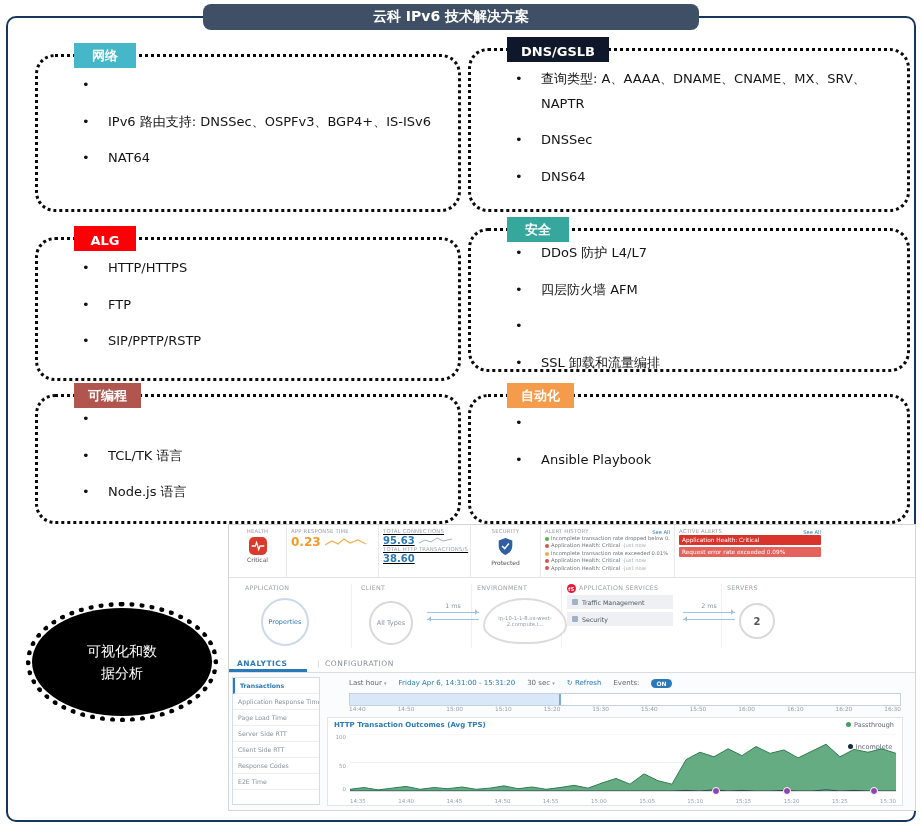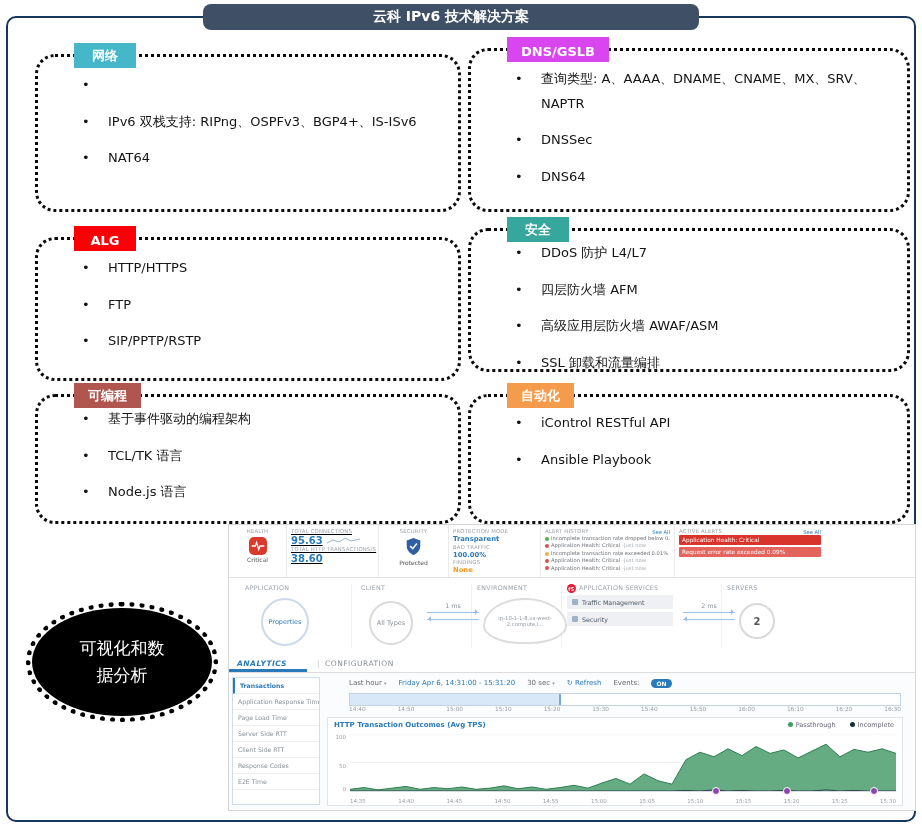--- a/index.html
+++ b/index.html
@@ -9,21 +9,21 @@
   .title-banner{position:absolute;left:203px;top:4px;width:496px;height:26px;background:#3e4f66;border-radius:8px;display:flex;align-items:center;justify-content:center;color:#fff;font-weight:bold;font-size:14px;z-index:5;}
   
   .dbox{position:absolute;border:3px dotted #0a0a0a;border-radius:20px;background:#fff;}
   .tab{position:absolute;top:-14px;left:36px;height:25px;min-width:62px;color:#fff;font-weight:bold;font-size:13px;display:flex;align-items:flex-end;justify-content:center;padding:0 14px 3px;box-sizing:border-box;}
   .bullets{list-style:none;margin:0;padding:16px 18px 0 44px;}
   .bullets li{font-size:13px;color:#141414;line-height:1.9;margin-bottom:12px;display:flex;}
   .bullets .blt{width:26px;flex:none;}
   
   .ellipse-wrap{position:absolute;left:26px;top:602px;width:192px;height:120px;border:5px dotted #000;border-radius:50%;box-sizing:border-box;}
   .ellipse-inner{position:absolute;inset:1px;background:#000;border-radius:50%;display:flex;align-items:center;justify-content:center;}
-  .ellipse-text{color:#fff;font-size:17px;text-align:center;line-height:1.6;}
+  .ellipse-text{color:#fff;font-size:14px;text-align:center;line-height:1.6;}
   
   .dash{position:absolute;left:228px;top:524px;width:688px;height:287px;background:#fff;border:1px solid #d5d5d5;box-sizing:border-box;font-size:7px;}
   .kpi{display:flex;height:52px;border-bottom:1px solid #e3e3e3;}
   .kcol{border-right:1px solid #ebebeb;padding:3px 4px;box-sizing:border-box;overflow:hidden;}
   .k1{width:58px;text-align:center;}.k2{width:92px;}.k3{width:92px;text-decoration:underline;}.k4{width:70px;text-align:center;}.k5{width:92px;}.k6{width:134px;}.k7{width:150px;border-right:none;}
   .lbl{font-size:5.3px;color:#9aa1a8;letter-spacing:.2px;line-height:7px;white-space:nowrap;}
   .kv{font-size:12px;font-weight:bold;}
   .kv2{font-size:10px;font-weight:bold;}
   .kv7{font-size:6.8px;font-weight:bold;line-height:8.5px;}
   .kv-small{font-size:6px;color:#555;margin-top:1px;}
@@ -50,38 +50,38 @@
   .arrow-r,.arrow-l{position:relative;width:52px;margin:0 auto 6px;border-top:1.4px solid #9fc1e4;}
   .arrow-r::after{content:"";position:absolute;right:-2px;top:-4px;border:3.5px solid transparent;border-left-color:#9fc1e4;}
   .arrow-l::before{content:"";position:absolute;left:-2px;top:-4px;border:3.5px solid transparent;border-right-color:#9fc1e4;}
   .svc-list{position:absolute;left:338px;top:17px;width:106px;}
   .svcrow{height:14px;background:#eef0f3;margin-bottom:3px;font-size:6.3px;color:#4b5560;display:flex;align-items:center;padding-left:5px;gap:4px;}
   .svcico{width:6px;height:6px;background:#9fb3c8;border-radius:1px;flex:none;}
   .vsep{position:absolute;top:6px;bottom:8px;border-left:1px solid #f0f0f0;}
   
   .ana{position:absolute;left:0;top:130px;width:686px;height:155px;background:#fbfcfd;}
   .tabs{position:relative;height:17px;border-bottom:1px solid #ddd;background:#fff;}
-  .tab-analytics{position:absolute;left:8px;top:4px;font-size:7.5px;font-weight:bold;color:#2a7ab9;letter-spacing:.5px;font-style:italic;}
+  .tab-analytics{position:absolute;left:8px;top:4px;font-size:7.5px;font-weight:bold;color:#2a7ab9;letter-spacing:.5px;}
   .tab-underline{position:absolute;left:0;top:14px;width:78px;height:3px;background:#2a7ab9;}
   .tabsep{position:absolute;left:88px;top:4px;color:#ccc;font-size:7.5px;}
   .tab-config{position:absolute;left:96px;top:4px;font-size:7.5px;color:#8a9199;letter-spacing:.5px;}
   .side{position:absolute;left:3px;top:22px;width:88px;bottom:5px;background:#fff;border:1px solid #cfdded;box-sizing:border-box;overflow:hidden;}
   .sitem{font-size:6.2px;color:#8a9199;padding:4px 5px;border-bottom:1px solid #eceff2;white-space:nowrap;overflow:hidden;}
   .sitem.active{color:#2a7ab9;border-left:2px solid #2a7ab9;background:#fff;font-weight:bold;}
   .main{position:absolute;left:96px;top:20px;right:4px;bottom:2px;}
   .controls{position:absolute;left:24px;top:2px;right:0;height:12px;display:flex;gap:12px;align-items:center;font-size:7px;color:#666;white-space:nowrap;}
   .caret{font-size:5px;color:#999;}
   .pill{background:#2a7ab9;color:#fff;border-radius:6px;padding:1px 5px;font-size:6px;font-weight:bold;}
   .timeline{position:absolute;left:24px;top:18px;right:10px;height:11px;border:1px solid #c5d2df;background:#fff;}
   .tl-sel{position:absolute;left:0;top:0;bottom:0;width:38%;background:#d8e8f8;border-right:2px solid #7aa9d8;}
   .tl-ticks{position:absolute;left:24px;right:10px;top:31px;display:flex;justify-content:space-between;font-size:5.8px;color:#98a0a8;}
   .chartpanel{position:absolute;left:2px;top:42px;right:8px;bottom:2px;border:1px solid #e2e5e8;background:#fff;}
   .chead{position:relative;height:14px;padding:3px 6px 0;}
   .ctitle{font-size:7px;font-weight:bold;color:#2a7ab9;text-align:right;}
-  .legend{position:absolute;right:8px;top:3px;font-size:6.5px;color:#667;display:flex;gap:14px;align-items:center;}
+  .legend{position:absolute;right:8px;top:3px;font-size:6.5px;color:#667;display:flex;gap:14px;align-items:center;flex-direction:column;}
   .ldot{width:5px;height:5px;border-radius:50%;display:inline-block;margin-right:3px;}
   .plotwrap{position:absolute;left:4px;right:6px;top:16px;bottom:13px;}
   .ylabels{position:absolute;left:0;top:0;bottom:0;width:16px;font-size:5.5px;color:#98a0a8;}
   .ylab{position:absolute;right:2px;transform:translateY(-50%);}
   .plot{position:absolute;left:18px;right:0;top:0;bottom:0;border-bottom:1px solid #d9dde1;}
   .plot svg{position:absolute;inset:0;width:100%;height:100%;}
   .evm{position:absolute;bottom:-4px;width:6px;height:6px;border-radius:50%;background:#8e44ad;border:1px solid #fff;transform:translateX(-50%);}
   .xlabels{position:absolute;left:22px;right:6px;bottom:1px;display:flex;justify-content:space-between;font-size:5.5px;color:#98a0a8;}
 </style>
 </head>
@@ -94,31 +94,31 @@
   </div>
 
   <section class="dbox" style="left:35px;top:54px;width:420px;height:152px">
     <div class="tab" style="background: rgb(69, 183, 201);">网络</div>
     <ul class="bullets">
         <li>
           <span class="blt">•</span>
         </li>
         <li>
           <span class="blt">•</span>
-          <span>IPv6 双栈支持: RIPng、OSPFv3、BGP4+、IS-ISv6</span>
+          <span>IPv6 路由支持: DNSSec、OSPFv3、BGP4+、IS-ISv6</span>
         </li>
         <li>
           <span class="blt">•</span>
           <span>NAT64</span>
         </li>
       </ul>
   </section>
 
   <section class="dbox" style="left:468px;top:48px;width:436px;height:158px">
-    <div class="tab" style="background: #d946ef;">DNS/GSLB</div>
+    <div class="tab" style="background: #0f172a;">DNS/GSLB</div>
     <ul class="bullets">
         <li>
           <span class="blt">•</span>
           <span>查询类型: A、AAAA、DNAME、CNAME、MX、SRV、NAPTR</span>
         </li>
         <li>
           <span class="blt">•</span>
           <span>DNSSec</span>
         </li>
         <li>
@@ -152,53 +152,50 @@
         <li>
           <span class="blt">•</span>
           <span>DDoS 防护 L4/L7</span>
         </li>
         <li>
           <span class="blt">•</span>
           <span>四层防火墙 AFM</span>
         </li>
         <li>
           <span class="blt">•</span>
-          <span>高级应用层防火墙 AWAF/ASM</span>
         </li>
         <li>
           <span class="blt">•</span>
           <span>SSL 卸载和流量编排</span>
         </li>
       </ul>
   </section>
 
   <section class="dbox" style="left:35px;top:394px;width:420px;height:124px">
     <div class="tab" style="background: rgb(177, 86, 78);">可编程</div>
     <ul class="bullets" style="padding-top:10px">
         <li>
           <span class="blt">•</span>
-          <span>基于事件驱动的编程架构</span>
         </li>
         <li>
           <span class="blt">•</span>
           <span>TCL/TK 语言</span>
         </li>
         <li>
           <span class="blt">•</span>
           <span>Node.js 语言</span>
         </li>
       </ul>
   </section>
 
   <section class="dbox" style="left:468px;top:394px;width:436px;height:124px">
     <div class="tab" style="background: rgb(245, 155, 76);">自动化</div>
     <ul class="bullets" style="padding-top:14px">
         <li>
           <span class="blt">•</span>
-          <span>iControl RESTful API</span>
         </li>
         <li>
           <span class="blt">•</span>
           <span>Ansible Playbook</span>
         </li>
       </ul>
   </section>
 
   <div class="ellipse-wrap">
     <div class="ellipse-inner">
@@ -215,20 +212,29 @@
       <div class="kcol k1">
         <div class="lbl">HEALTH</div>
         <div class="health-ico">
           <svg width="14" height="12" viewBox="0 0 20 14">
               <polyline points="1,7 6,7 8,2 11,12 13,7 19,7" fill="none" stroke="#fff" stroke-width="1.8"></polyline>
             </svg>
         </div>
         <div class="kv-small">Critical</div>
       </div>
 
+      <div class="kcol k2">
+        <div class="lbl">APP RESPONSE TIME</div>
+        <div class="krow">
+          <span class="kv orange">0.23</span>
+          <svg width="42" height="14" viewBox="0 0 42 14">
+              <polyline points="0,10 7,6 13,9 19,4 25,8 33,5 41,9" fill="none" stroke="#f5b04a" stroke-width="1.2"></polyline>
+            </svg>
+        </div>
+      </div>
 
       <div class="kcol k3">
         <div class="lbl">TOTAL CONNECTIONS</div>
         <div class="krow">
           <span class="kv2 blue">95.63</span>
           <svg width="34" height="11" viewBox="0 0 34 11">
               <polyline points="0,8 6,5 12,7 18,3 24,6 33,4" fill="none" stroke="#9fb6cc" stroke-width="1"></polyline>
             </svg>
         </div>
         <div class="lbl">TOTAL HTTP TRANSACTIONS/S</div>
@@ -237,28 +243,20 @@
 
       <div class="kcol k4">
         <div class="lbl">SECURITY</div>
         <svg width="17" height="19" viewBox="0 0 20 22" style="margin-top:2px">
           <path d="M10 1 L18 4 V10 C18 15.5 14.2 19 10 21 C5.8 19 2 15.5 2 10 V4 Z" fill="#2f5fa3"></path>
           <polyline points="6,10.5 9,13.5 14,7.5" fill="none" stroke="#fff" stroke-width="1.8"></polyline>
         </svg>
         <div class="kv-small">Protected</div>
       </div>
 
-      <div class="kcol k5">
-        <div class="lbl">PROTECTION MODE</div>
-        <div class="kv7 blue">Transparent</div>
-        <div class="lbl">BAD TRAFFIC</div>
-        <div class="kv7 blue">100.00%</div>
-        <div class="lbl">FINDINGS</div>
-        <div class="kv7 orange">None</div>
-      </div>
 
       <div class="kcol k6">
         <div class="khead">
           <span class="lbl">ALERT HISTORY</span>
           <a href="#" class="seeall">See All</a>
         </div>
         <div id="alert-history-list">
             <div class="ahrow">
               <span class="ahdot" style="background:#4caf50"></span>
               <span class="ahtxt">Incomplete transaction rate dropped below 0...</span>

